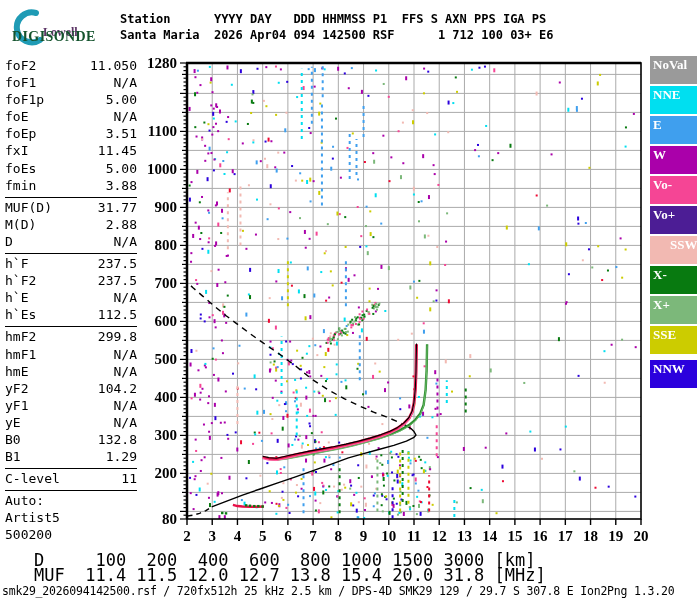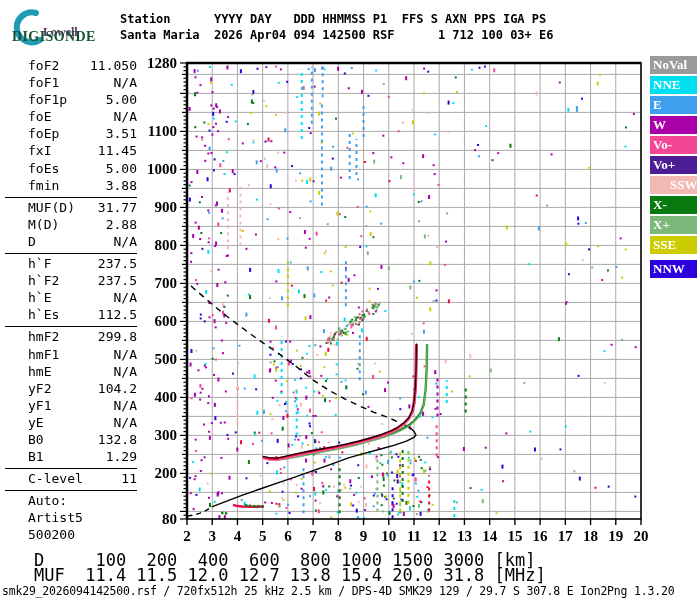--- a/index.html
+++ b/index.html
@@ -15,27 +15,27 @@
   #logo .digisonde{position:absolute;left:6px;top:24px;font-family:"Liberation Serif",serif;
     font-size:14px;font-weight:bold;letter-spacing:.4px;color:#14532d;}
   #logo svg{position:absolute;left:4px;top:2px;}
   
   #header{position:absolute;left:120px;top:11px;font-weight:bold;font-size:12px;line-height:16px;}
   
   #params{position:absolute;left:5px;top:56px;width:132px;font-size:13px;}
   .param-group{padding:1px 0 3px 0;}
   .param-group.rule{border-top:1px solid #000;}
   .param-row{display:flex;justify-content:space-between;height:17.1px;line-height:17.1px;}
-  .param-row .lbl{white-space:pre;margin-left:23px;}
+  .param-row .lbl{white-space:pre;}
   .param-row .val{text-align:right;}
   
   #plot{position:absolute;left:145px;top:55px;}
   
   #legend{position:absolute;left:650px;top:56px;width:47px;}
-  .legend-item{height:18px;line-height:18px;margin-bottom:2px;padding-left:3px;
+  .legend-item{height:28px;line-height:18px;margin-bottom:2px;padding-left:3px;
     font-family:"Liberation Serif",serif;font-weight:bold;font-size:13px;color:#fff;}
   
   #footer{position:absolute;left:14px;top:553px;font-size:17px;line-height:14.5px;margin-left:20px;}
   #status{position:absolute;left:2px;top:584px;font-size:11.5px;letter-spacing:-0.2px;}
 </style>
 </head>
 <body>
 
 <div id="logo">
   <svg width="34" height="42">

